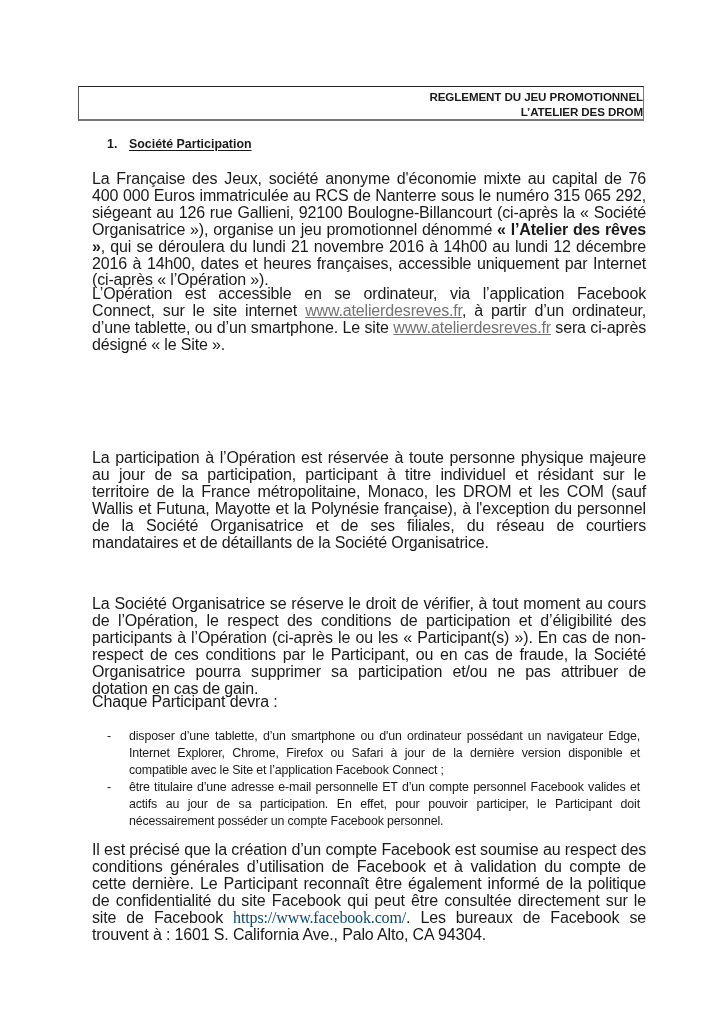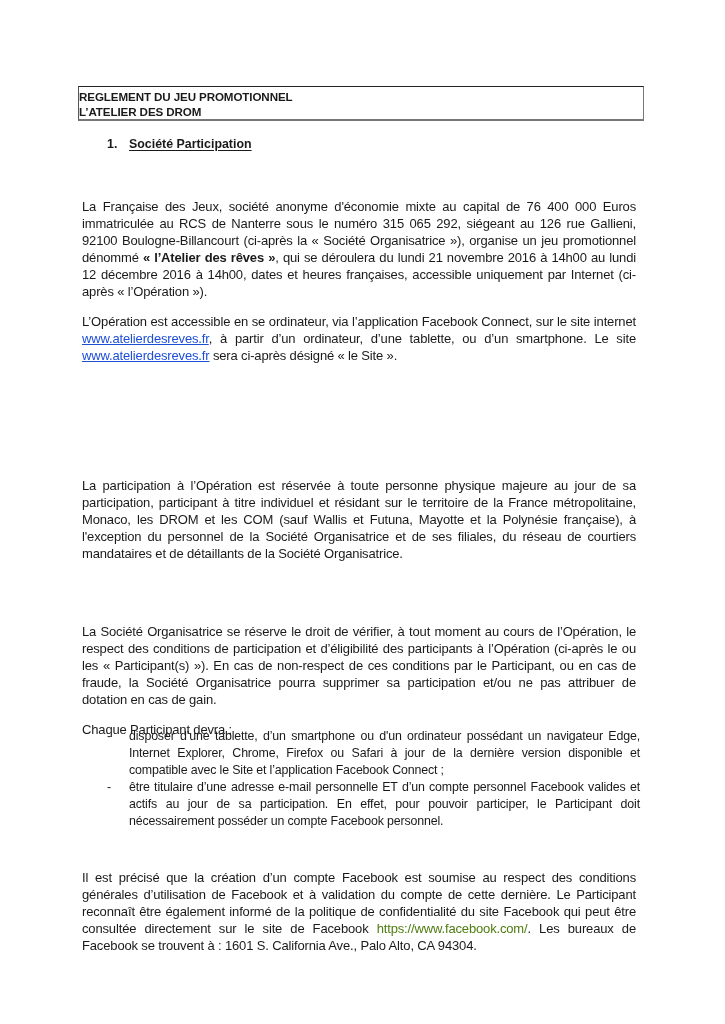--- a/index.html
+++ b/index.html
@@ -25,21 +25,21 @@
       position: absolute;
       left: 78px;
       top: 86px;
       width: 566px;
       height: 35px;
       border-top: 1.5px solid #222;
       border-left: 1.5px solid #555;
       border-right: 1.5px solid #777;
       border-bottom: 2px solid #777;
       box-sizing: border-box;
-      text-align: left;
+      text-align: right;
       font-weight: bold;
       font-size: 11.6px;
       line-height: 15px;
       padding-top: 2px;
     }
     .title-box div { letter-spacing: -0.1px; }
     .heading {
       position: absolute;
       left: 107px;
       font-weight: bold;
@@ -49,36 +49,36 @@
     .heading .num {
       display: inline-block;
       width: 22px;
     }
     .heading .txt {
       text-decoration: underline;
       text-underline-offset: 2px;
     }
     .para {
       position: absolute;
-      left: 82px;
+      left: 92px;
       width: 554px;
-      font-size: 13px;
+      font-size: 16px;
       line-height: 16.9px;
       text-align: justify;
       letter-spacing: -0.15px;
-      margin-top: 28px;
     }
     .para b { font-weight: bold; }
     a.link {
-      color: #1d4ed8;
+      color: #737373;
       text-decoration: underline;
     }
     a.link-plain {
-      color: #4d7c0f;
+      color: #0c4a6e;
       text-decoration: none;
+      font-family: Liberation Serif, serif;
     }
     .bullets {
       position: absolute;
       left: 86px;
       width: 554px;
       margin: 0;
       padding: 0;
       list-style: none;
       font-size: 12.4px;
       line-height: 16.9px;

